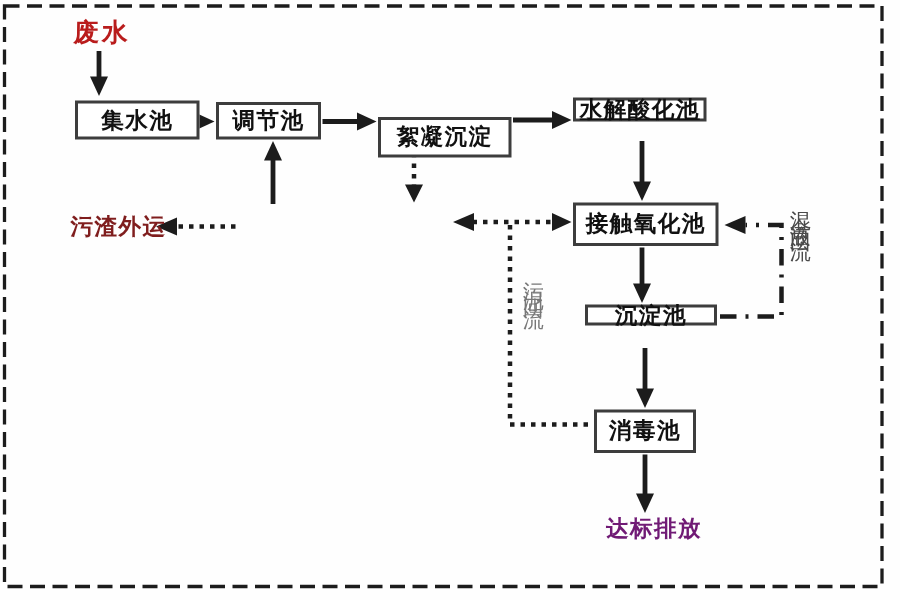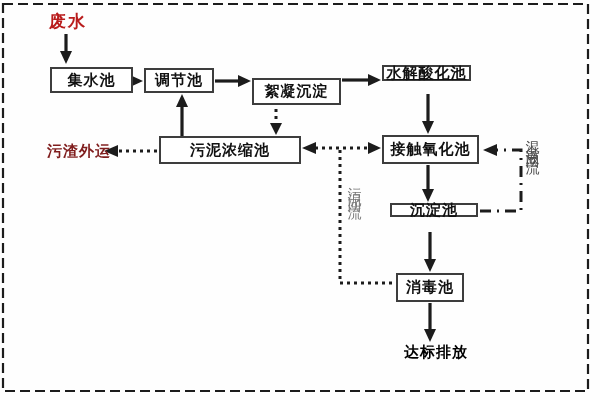--- a/index.html
+++ b/index.html
@@ -6,21 +6,21 @@
   body{width:600px;height:400px;overflow:hidden;
        font-family:"DejaVu Sans","Liberation Sans",sans-serif;}
   .stage{position:relative;width:600px;height:400px;background:#fefefe;}
   svg.lines{position:absolute;left:0;top:0;pointer-events:none;}
   .node{position:absolute;background:#fff;border:2px solid #3d3d3d;
         display:flex;align-items:center;justify-content:center;
         font-weight:bold;color:#111;font-size:15px;letter-spacing:1px;
         box-sizing:border-box;white-space:nowrap;}
   .lbl{position:absolute;white-space:nowrap;}
   .lbl-influent{left:49px;top:10px;font-size:17px;font-weight:bold;color:#b91c1c;letter-spacing:2px;}
-  .lbl-effluent{left:404px;top:343px;font-size:15px;font-weight:bold;color:#000000;letter-spacing:1px;}
+  .lbl-effluent{left:404px;top:343px;font-size:15px;font-weight:bold;color:#701a75;letter-spacing:1px;}
   .lbl-sludge-out{left:47px;top:142px;font-size:15px;font-weight:bold;color:#7f1d1d;letter-spacing:1px;}
   .vtext{position:absolute;writing-mode:vertical-rl;text-orientation:upright;
          white-space:nowrap;}
   .lbl-sludge-return{left:346px;top:176px;font-size:14px;color:#787878;letter-spacing:6px;}
   .lbl-mixed-return{left:524px;top:129px;font-size:14px;color:#4a4a4a;letter-spacing:5px;}
 </style>
 </head>
 <body>
 
 <div class="stage">
@@ -93,21 +93,20 @@
     </g>
   </svg>
 
   <div class="node" style="left:23px;top:67px;width:83px;height:26px;margin-left:27px;">集水池</div>
   <div class="node" style="left:144px;top:68px;width:70px;height:25px;">调节池</div>
   <div class="node" style="left:252px;top:66px;width:89px;height:27px;margin-top:12px;">絮凝沉淀</div>
   <div class="node" style="left:382px;top:65px;width:89px;height:16px;text-decoration:underline;">水解酸化池</div>
   <div class="node" style="left:382px;top:135px;width:97px;height:29px;text-align:center;">接触氧化池</div>
   <div class="node" style="left:390px;top:203px;width:88px;height:14px;">沉淀池</div>
   <div class="node" style="left:396px;top:273px;width:68px;height:29px;">消毒池</div>
-  <div class="node" style="left:159px;top:136px;width:142px;height:28px;">污泥浓缩池</div>
 
   <div class="lbl lbl-influent">废水</div>
   <div class="lbl lbl-effluent">达标排放</div>
   <div class="lbl lbl-sludge-out">污渣外运</div>
   <div class="vtext lbl-sludge-return">污泥回流</div>
   <div class="vtext lbl-mixed-return">混合液回流</div>
 
 </div>
 
 </body></html>

